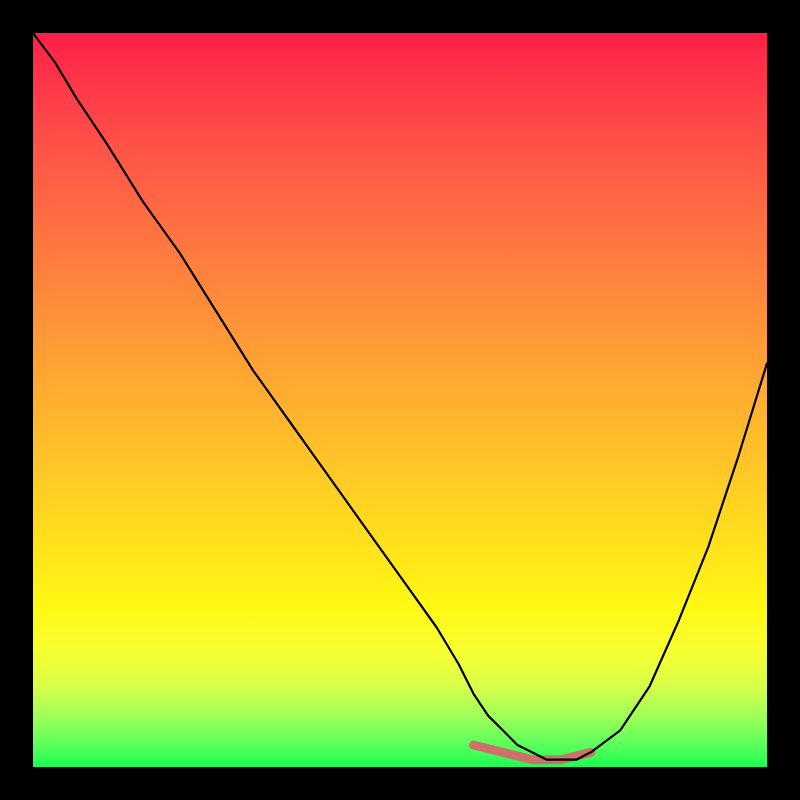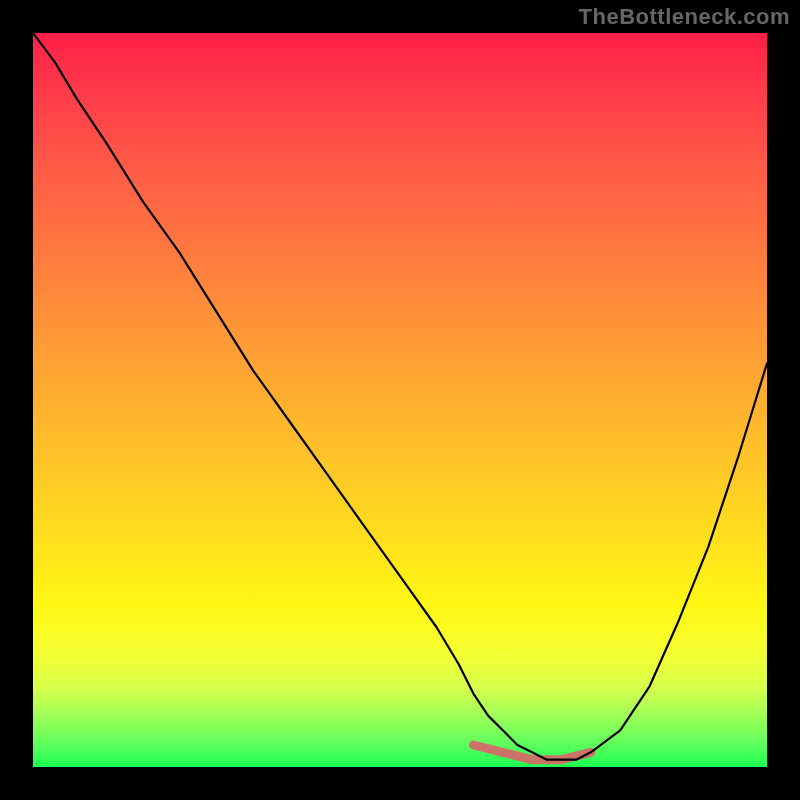--- a/index.html
+++ b/index.html
@@ -73,21 +73,20 @@
     stroke-width: 9;
     stroke-linecap: round;
     stroke-linejoin: round;
     opacity: 0.95;
   }
 </style>
 </head>
 <body>
 
 <div class="frame">
-  <div class="watermark">TheBottleneck.com</div>
 
   <div class="plot-area">
     <div class="gradient"></div>
     <svg class="curve" viewBox="0 0 734 734" preserveAspectRatio="none">
       <path class="highlight" d="M440.4 712.0 L469.8 719.3 L499.1 726.7 L528.5 726.7 L557.8 719.3"></path>
       <path class="main" d="M0.0 0.0 L22.0 29.4 L44.0 66.1 L73.4 110.1 L110.1 168.8 L146.8 220.2 L183.5 278.9 L220.2 337.6 L256.9 389.0 L293.6 440.4 L330.3 491.8 L367.0 543.2 L403.7 594.5 L425.7 631.2 L440.4 660.6 L455.1 682.6 L469.8 697.3 L484.4 712.0 L499.1 719.3 L513.8 726.7 L528.5 726.7 L543.2 726.7 L557.8 719.3 L587.2 697.3 L616.6 653.3 L645.9 587.2 L675.3 513.8 L704.6 425.7 L734.0 330.3"></path>
     </svg>
   </div>
 </div>
 

